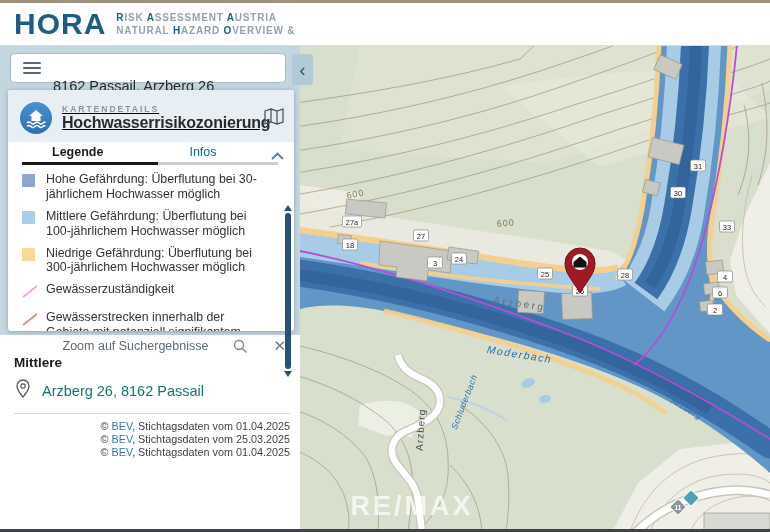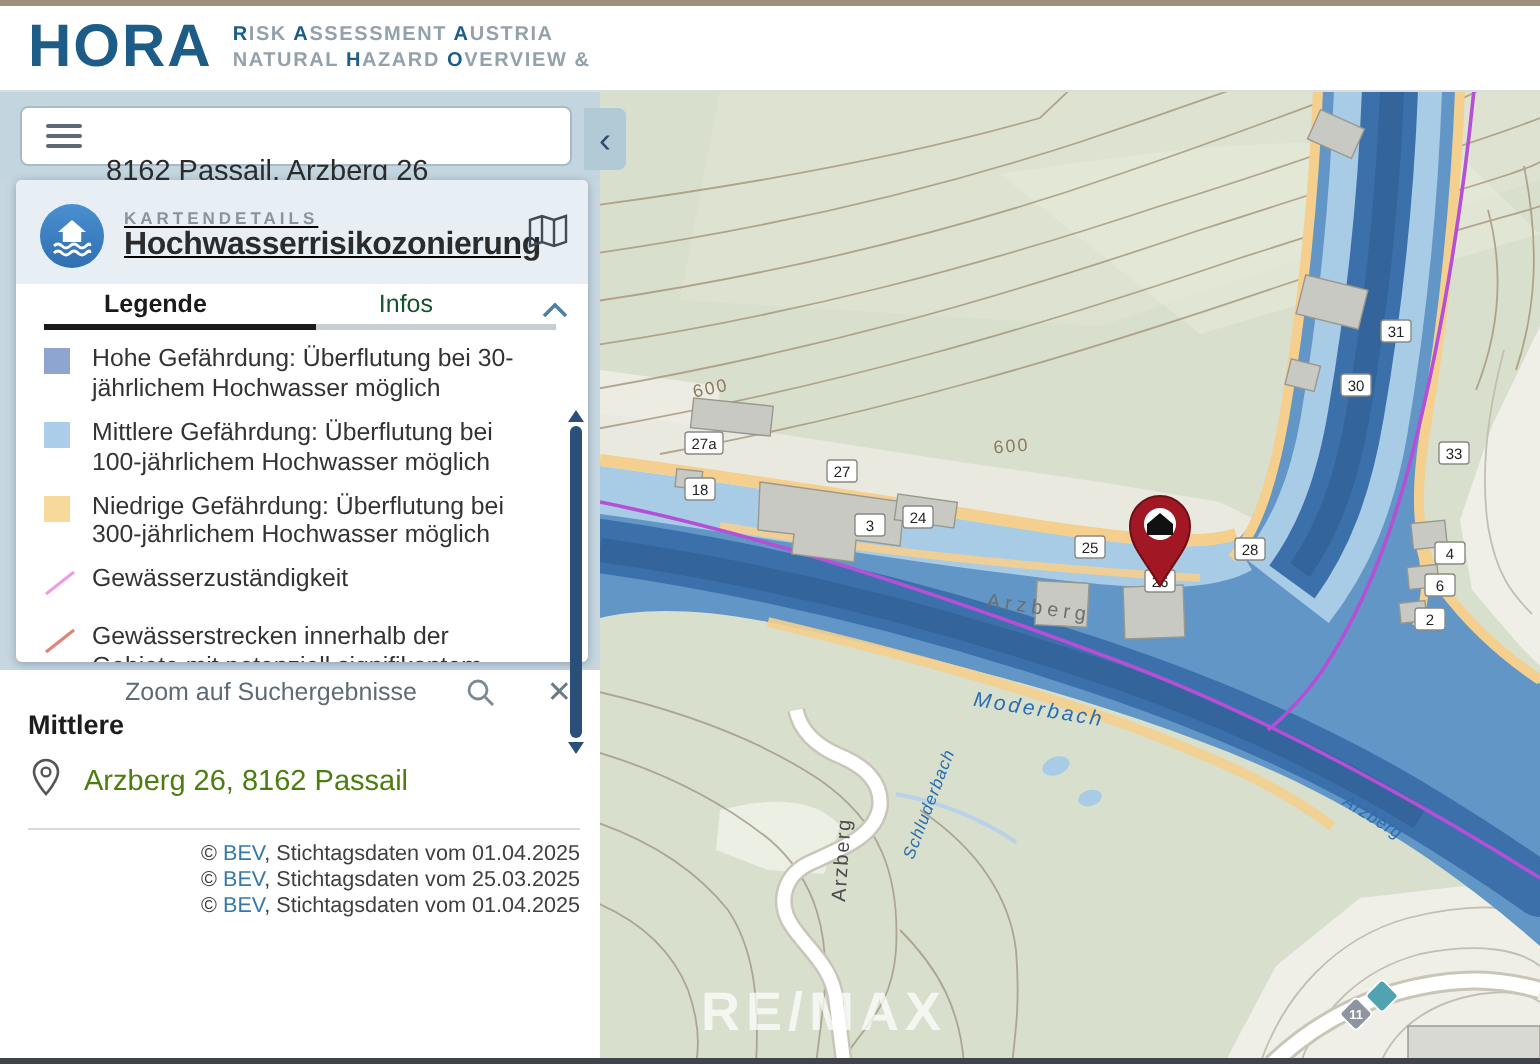--- a/index.html
+++ b/index.html
@@ -31,21 +31,21 @@
   .card{position:absolute;left:8px;top:45px;width:286px;height:241px;background:#fff;border-radius:3px;box-shadow:0 1px 5px rgba(40,60,80,.35);overflow:hidden;}
   .card-header{height:48px;background:#e7eff5;display:flex;align-items:center;padding:4px 10px 0 12px;text-decoration:underline;}
   .flood-icon{width:32px;height:32px;border-radius:50%;background:linear-gradient(#4a90d0,#2f6fb2);flex:none;display:flex;align-items:center;justify-content:center;}
   .card-head-text{margin-left:10px;flex:1;min-width:0;}
   .kicker{font-size:8.5px;font-weight:bold;letter-spacing:2px;color:#8a949b;}
   .card-title{font-size:16px;font-weight:600;color:#2b2b2b;letter-spacing:-.2px;white-space:nowrap;}
   .map-icon{flex:none;margin-left:4px;cursor:pointer;}
   .tabs{height:20px;display:flex;align-items:center;position:relative;background:#fff;}
   .tab{font-size:12.5px;cursor:pointer;}
   .tab.active{font-weight:bold;color:#1a1a1a;margin-left:44px;}
-  .tab.inactive{color:#14532d;margin-left:86px;}
+  .tab.inactive{color:#0369a1;margin-left:86px;}
   .tab-chevron{position:absolute;right:10px;top:4px;cursor:pointer;}
   .tab-underline{height:3px;margin:0 16px 0 14px;display:flex;}
   .tab-underline .u-active{width:136px;background:#1a1a1a;}
   .tab-underline .u-rest{flex:1;background:#c9ced2;}
   .legend{position:relative;padding:7px 24px 6px 14px;}
   .leg-row{display:flex;margin-bottom:7px;}
   .sw{flex:none;width:16px;margin-right:8px;margin-top:2px;}
   .sw.sq{width:13px;height:13px;margin-right:11px;}
   .leg-tx{font-size:12.4px;line-height:1.2;color:#333;}
   .scrollbar{position:absolute;right:5px;top:160px;width:8px;height:172px;display:flex;flex-direction:column;align-items:center;}
@@ -54,21 +54,21 @@
   .sb-down{width:0;height:0;border-left:4px solid transparent;border-right:4px solid transparent;border-top:6px solid #2a4f78;}
 
   .zoom-row{position:absolute;left:0;top:292px;width:286px;display:flex;justify-content:flex-end;align-items:center;gap:25px;}
   .zoom-label{font-size:12.5px;color:#5c6b75;cursor:pointer;}
   .icon-btn{cursor:pointer;display:flex;align-items:center;}
   .close-x{font-size:15px;color:#6b7b85;}
 
   .address-block{position:absolute;left:14px;top:310px;width:276px;}
   .addr-heading{font-size:13.5px;font-weight:bold;color:#1d1d1d;margin-bottom:8px;}
   .addr-line{display:flex;align-items:center;gap:10px;margin-bottom:10px;}
-  .addr-value{font-size:14.5px;color:#4d7c0f;}
+  .addr-value{font-size:14.5px;color:#0f766e;}
   .divider{height:1px;background:#d9d9d9;margin:2px 0 6px 0;width:276px;}
   .credit{font-size:10.8px;color:#3f3f3f;line-height:1.22;text-align:right;}
   .credit .lk{color:#3679a9;}
 
   
   .t-contour{fill:#8d7a5c;font-size:9px;letter-spacing:1px;}
   .t-street{fill:#6e6e6e;font-size:10px;letter-spacing:2.5px;}
   .t-water{fill:#2a6db0;font-size:10.5px;font-style:italic;letter-spacing:1.5px;}
   .t-water-sm{fill:#2a6db0;font-size:8.5px;font-style:italic;letter-spacing:.5px;}
   .t-road{fill:#4b4b4b;font-size:10px;letter-spacing:1px;}

